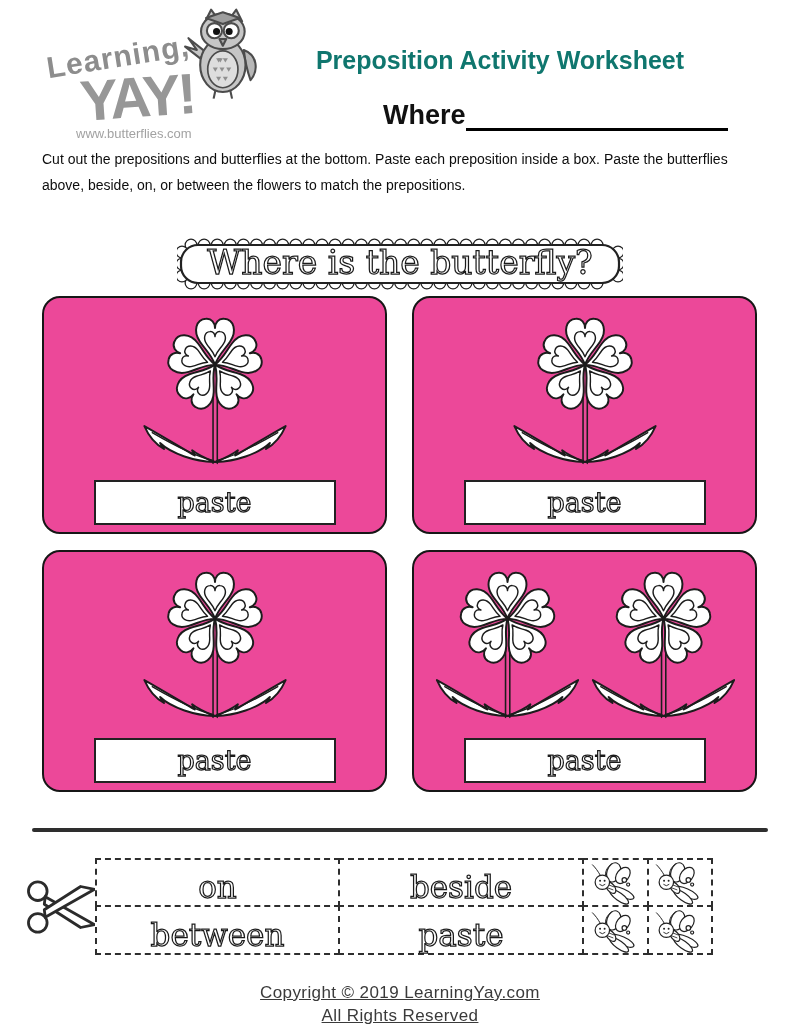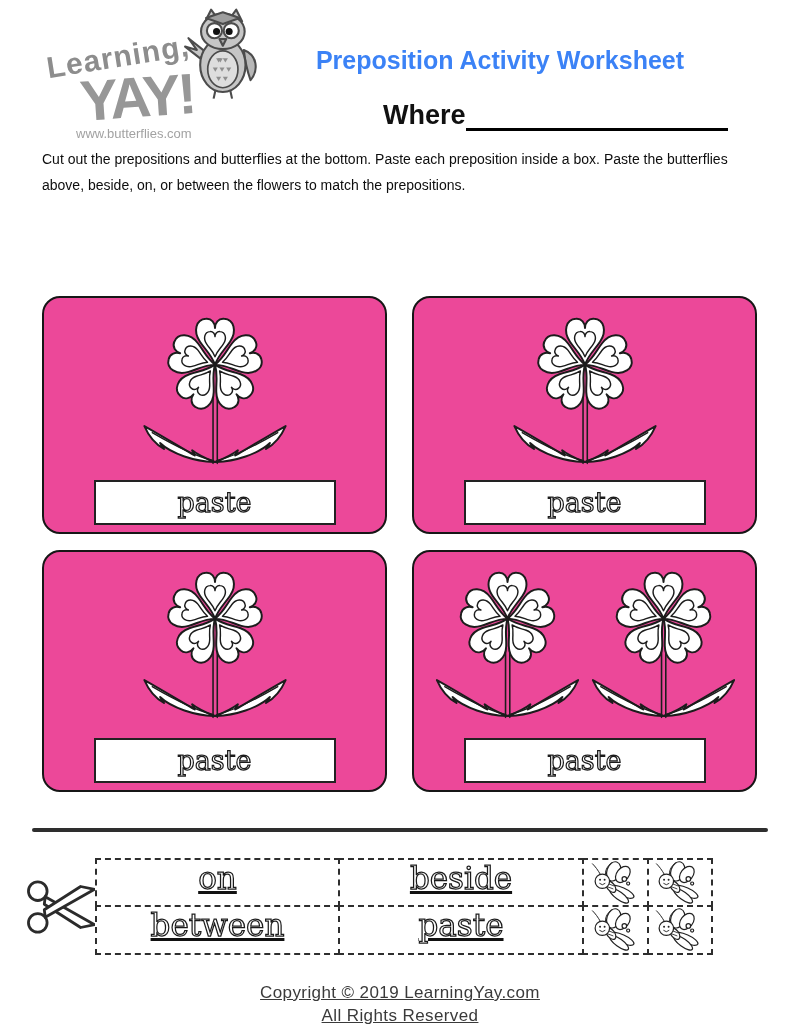--- a/index.html
+++ b/index.html
@@ -19,21 +19,21 @@
   }
   .brand-main {
     position:absolute; left:40px; top:56px; font-size:57px; font-weight:800;
     color:#979797; transform:rotate(-4deg); letter-spacing:-3px;
   }
   .website { position:absolute; left:36px; top:118px; font-size:13px; color:#a2a2a2; }
   .owl { position:absolute; left:138px; top:0; width:88px; height:94px; }
 
   
   .title { left:250px; top:46px; width:500px; text-align:center;
-           font-size:25px; font-weight:600; color:#3b82f6; }
+           font-size:25px; font-weight:600; color:#0f766e; }
   .name-row { left:383px; top:100px; font-size:27px; font-weight:600; white-space:nowrap; }
   .name-line { display:inline-block; width:262px; height:28px;
                border-bottom:3px solid #000; vertical-align:bottom; }
 
   .instructions { left:42px; top:146px; width:724px; font-size:14px;
                   line-height:26px; color:#0d0d0d; }
 
   
   .ot { font-family:"DejaVu Serif", serif; color:#3e3e3e; }
   @supports (-webkit-text-stroke: 1px #000) {
@@ -62,21 +62,21 @@
   .paste span { font-size:27px; }
 
   
   .divider { left:32px; top:828px; width:736px; height:4px;
              background:#2e2e2e; border-radius:2px; }
 
   
   .strip { left:0; top:858px; width:800px; height:100px; }
   .scissors { position:absolute; left:24px; top:8px; width:76px; height:82px; }
   .cell { position:absolute; border:2px dashed #2e2e2e; background:#fff;
-          display:flex; align-items:flex-start; justify-content:center;text-decoration:underline; }
+          display:flex; align-items:flex-end; justify-content:center; }
   .cell span { font-size:31px; }
   .c-on      { left:95px;  top:0;    width:245px; height:49px; }
   .c-beside  { left:338px; top:0;    width:246px; height:49px; }
   .c-between { left:95px;  top:47px; width:245px; height:50px; }
   .c-above   { left:338px; top:47px; width:246px; height:50px; }
   .c-bf1 { left:582px; top:0;    width:67px; height:49px; }
   .c-bf2 { left:647px; top:0;    width:66px; height:49px; }
   .c-bf3 { left:582px; top:47px; width:67px; height:50px; }
   .c-bf4 { left:647px; top:47px; width:66px; height:50px; }
   .bf { width:58px; height:44px; }
@@ -183,20 +183,36 @@
     <span class="website">www.butterflies.com</span>
   </div>
 
   <div class="abs title">Preposition Activity Worksheet</div>
   <div class="abs name-row">
     <span>Where</span><span class="name-line"></span>
   </div>
 
   <div class="abs instructions">Cut out the prepositions and butterflies at the bottom. Paste each preposition inside a box. Paste the butterflies above, beside, on, or between the flowers to match the prepositions.</div>
 
+  <div class="abs banner">
+    <svg viewBox="0 0 446 56">
+      <g fill="none" stroke-linecap="round">
+        <path d="M14 9 H432" stroke="#222" stroke-width="13" stroke-dasharray="0 13.1"></path>
+        <path d="M14 9 H432" stroke="#fff" stroke-width="10.4" stroke-dasharray="0 13.1"></path>
+        <path d="M14 47 H432" stroke="#222" stroke-width="13" stroke-dasharray="0 13.1"></path>
+        <path d="M14 47 H432" stroke="#fff" stroke-width="10.4" stroke-dasharray="0 13.1"></path>
+        <path d="M5 16 V42" stroke="#222" stroke-width="13" stroke-dasharray="0 12"></path>
+        <path d="M5 16 V42" stroke="#fff" stroke-width="10.4" stroke-dasharray="0 12"></path>
+        <path d="M441 16 V42" stroke="#222" stroke-width="13" stroke-dasharray="0 12"></path>
+        <path d="M441 16 V42" stroke="#fff" stroke-width="10.4" stroke-dasharray="0 12"></path>
+      </g>
+      <rect x="4" y="9" width="438" height="38" rx="17" fill="#fff" stroke="#222" stroke-width="2.2"></rect>
+    </svg>
+    <div class="banner-text ot">Where is the butterfly?</div>
+  </div>
 
   <div class="fbox fb1">
     <svg class="flower fl-center">
         <use href="#flower"></use>
       </svg>
     <div class="paste">
       <span class="ot">paste</span>
     </div>
   </div>
   <div class="fbox fb2">

